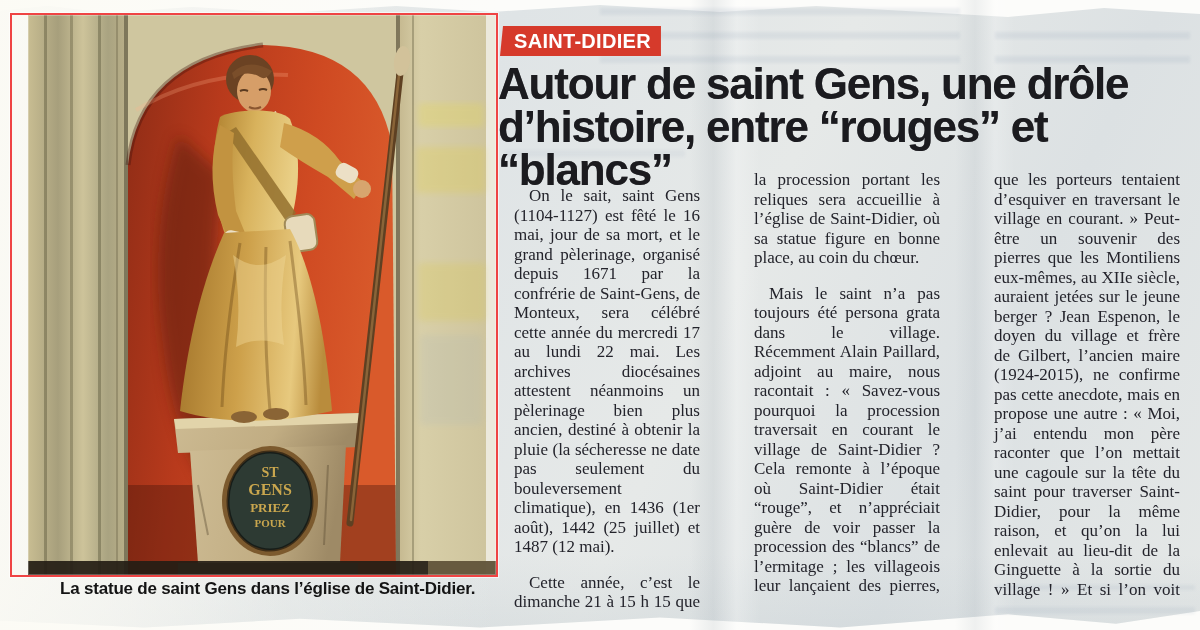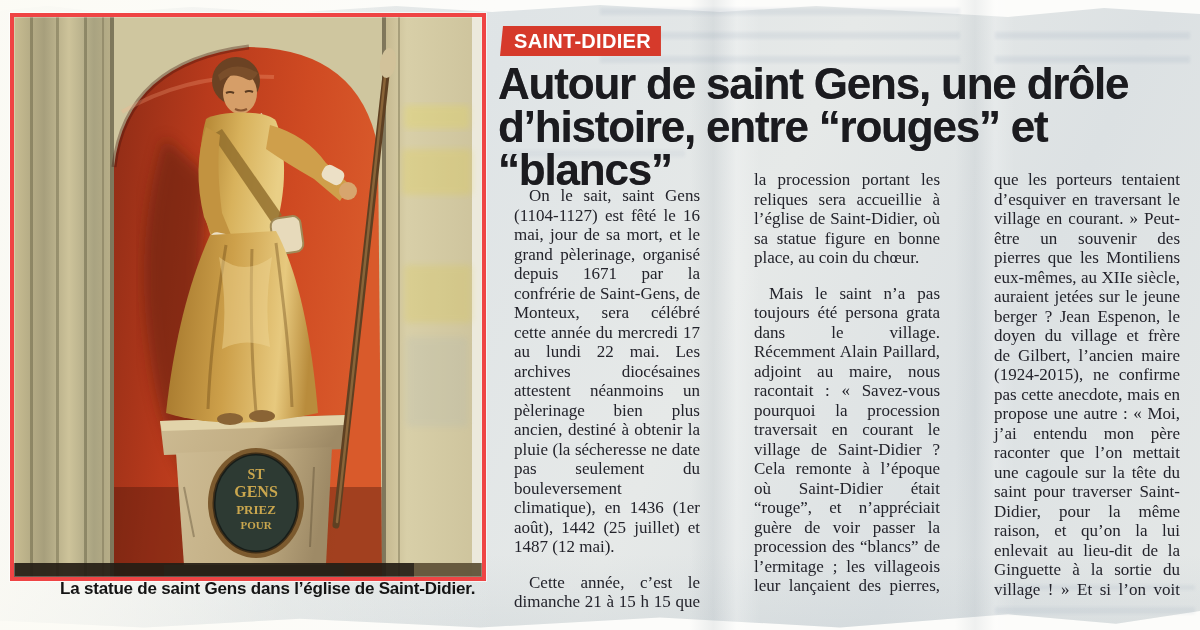--- a/index.html
+++ b/index.html
@@ -27,21 +27,21 @@
   
   .ghost{position:absolute;opacity:.16;filter:blur(1.6px);pointer-events:none;
     background:repeating-linear-gradient(0deg,rgba(90,115,150,0) 0 9px,rgba(90,115,150,.55) 9px 16px,rgba(90,115,150,0) 16px 24px);}
   .ghost-a{left:600px;top:8px;width:360px;height:64px;}
   .ghost-b{left:995px;top:26px;width:195px;height:46px;}
   .ghost-c{left:995px;top:585px;width:200px;height:38px;opacity:.14;}
   .ghost-d{left:505px;top:150px;width:180px;height:16px;opacity:.10;}
 
   
   .photo-wrap{position:absolute;left:10px;top:13px;width:468px;height:560px;
-    border:4px solid #ef4444; box-shadow:0 0 0 1px rgba(255,255,255,.6);}
+    border:2px solid #ef4444; box-shadow:0 0 0 1px rgba(255,255,255,.6);padding-left:16px;}
   .photo-wrap svg{display:block;}
   .caption{
     position:absolute;left:12px;top:579px;width:470px;
     font-family:"Liberation Sans", sans-serif;font-weight:700;font-size:17px;
     color:#141414;letter-spacing:-0.2px;margin-left:48px;
   }
 
   
   .tag{
     position:absolute;left:500px;top:26px;height:38px;display:flex;align-items:flex-start;

